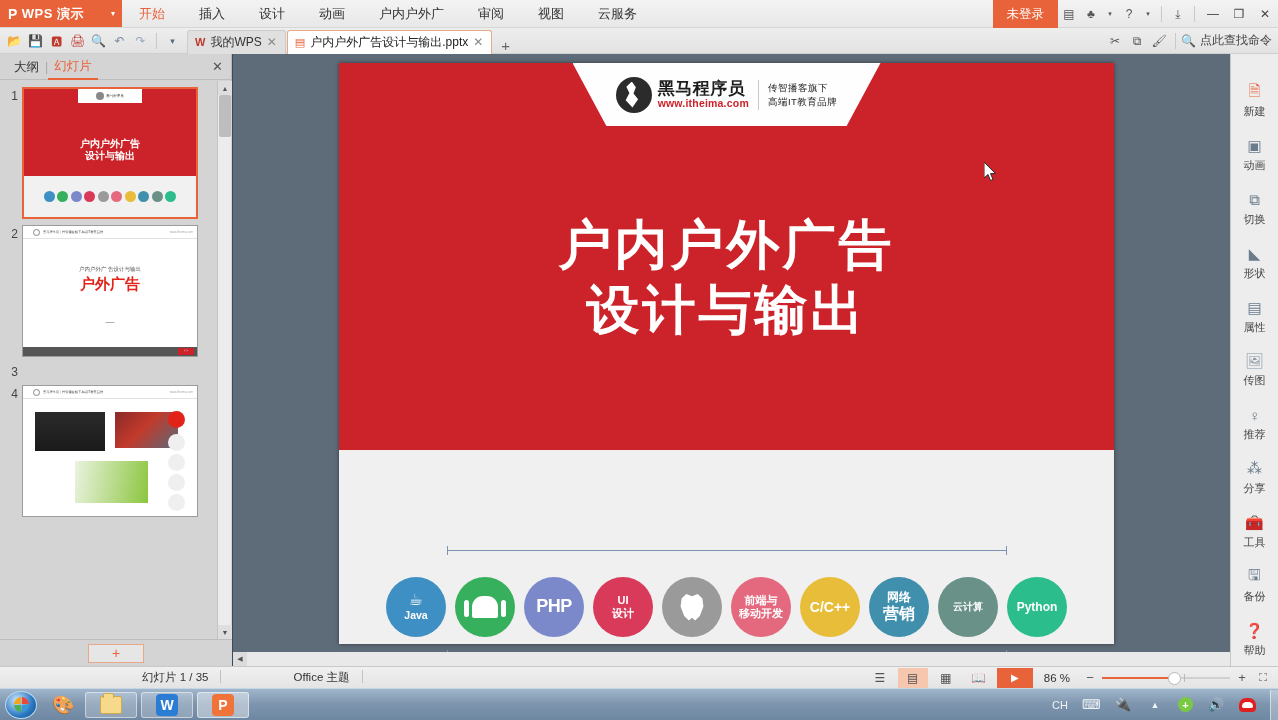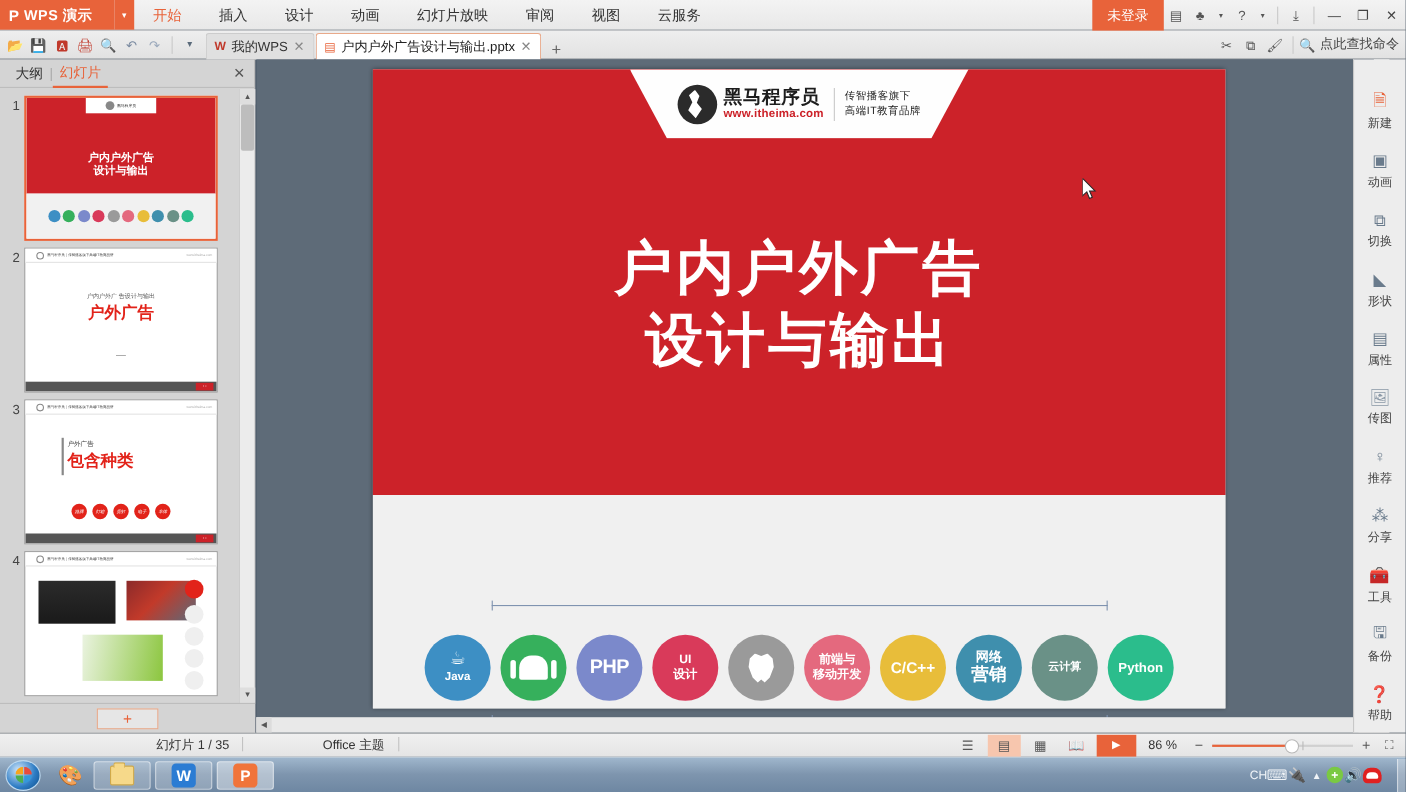--- a/index.html
+++ b/index.html
@@ -316,21 +316,21 @@
   }
   .tb-item.active { background: rgba(255,255,255,.42); }
   .ti-folder { width:22px; height:18px; background:#f6d98a; border:1px solid #d0a94a;
     border-radius:2px; position:relative; }
   .ti-folder::before { content:''; position:absolute; left:2px; top:-4px; width:9px;height:4px;
     background:#f6d98a; border:1px solid #d0a94a; border-bottom:none; border-radius:2px 2px 0 0;}
   .ti-w { width:22px;height:22px;border-radius:4px;background:#2b7cd3;color:#fff;
     font-size:14px;font-weight:bold;display:flex;align-items:center;justify-content:center;}
   .ti-p { width:22px;height:22px;border-radius:4px;background:#f0743a;color:#fff;
     font-size:14px;font-weight:bold;display:flex;align-items:center;justify-content:center;}
-  .tray { margin-left:auto; display:flex; align-items:center; gap:0; padding-right: 14px;
+  .tray { margin-left:auto; display:flex; align-items:center; gap:14px; padding-right: 14px;
     font-size: 11px; color: #f0f4f8; }
   .tray .ic { width:18px;height:18px;display:flex;align-items:center;justify-content:center;font-size:13px; }
   .tray .usb { color:#6fe06f; }
   .tray .grn { width:15px;height:15px;border-radius:50%;background:#7ac943;color:#fff;
     font-size:11px; display:flex;align-items:center;justify-content:center; font-weight:bold;}
   .tray .spk { color:#f2b705; }
   .tray .cloud { width:17px;height:14px;background:#e02020;border-radius:7px 7px 4px 4px; position:relative;}
   .tray .cloud::after{content:'';position:absolute;left:3px;top:4px;width:11px;height:6px;
     background:#fff;border-radius:5px 5px 2px 2px;}
   .showdesk { width:8px; height:30px; background: rgba(255,255,255,.28);
@@ -345,21 +345,21 @@
     <div class="wps-logo">
       <span class="glyph">P</span>
       <span>WPS 演示</span>
     </div>
     <div class="logo-caret">▾</div>
     <div class="menu-items">
       <div class="mi active">开始</div>
       <div class="mi">插入</div>
       <div class="mi">设计</div>
       <div class="mi">动画</div>
-      <div class="mi">幻灯片放映</div>
+      <div class="mi">户内户外广</div>
       <div class="mi">审阅</div>
       <div class="mi">视图</div>
       <div class="mi">云服务</div>
     </div>
     <div class="menu-right">
       <div class="login-btn">未登录</div>
       <div class="tool-ic">▤</div>
       <div class="tool-ic">♣</div>
       <div class="tool-ic sm" style="font-size:7px;">▾</div>
       <div class="tool-ic">?</div>
@@ -462,41 +462,20 @@
           <div class="t2-main">户外广告</div>
           <div class="t2-dash">—</div>
           <div class="tc-foot">
             <span class="nav">‹ ›</span>
           </div>
         </div>
       </div>
 
       <div class="thumb-row">
         <div class="thumb-num">3</div>
-        <div class="thumb">
-          <div class="tc-bar"></div>
-          <div class="tc-head">
-            <span class="tc-logo"></span>
-            <span class="tc-txt">黑马程序员｜传智播客旗下高端IT教育品牌</span>
-            <span class="tc-right">www.itheima.com</span>
-          </div>
-          <div class="t3-vl"></div>
-          <div class="t3-lbl">户外广告</div>
-          <div class="t3-main">包含种类</div>
-          <div class="t3-circles">
-            <i>路牌</i>
-            <i>灯箱</i>
-            <i>霓虹</i>
-            <i>电子</i>
-            <i>车体</i>
-          </div>
-          <div class="tc-foot">
-            <span class="nav">‹ ›</span>
-          </div>
-        </div>
       </div>
 
       <div class="thumb-row">
         <div class="thumb-num">4</div>
         <div class="thumb">
           <div class="tc-bar"></div>
           <div class="tc-head">
             <span class="tc-logo"></span>
             <span class="tc-txt">黑马程序员｜传智播客旗下高端IT教育品牌</span>
             <span class="tc-right">www.itheima.com</span>

